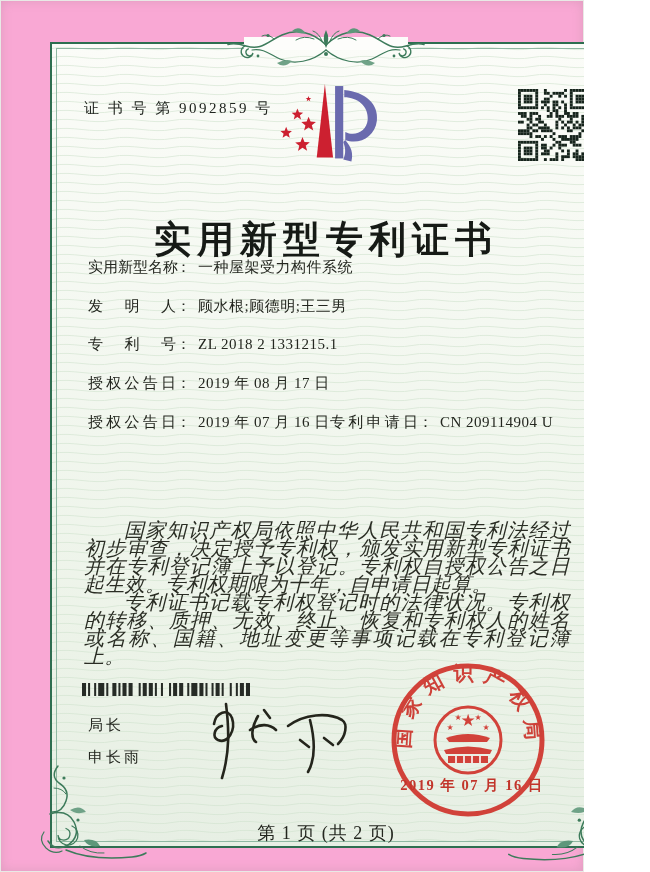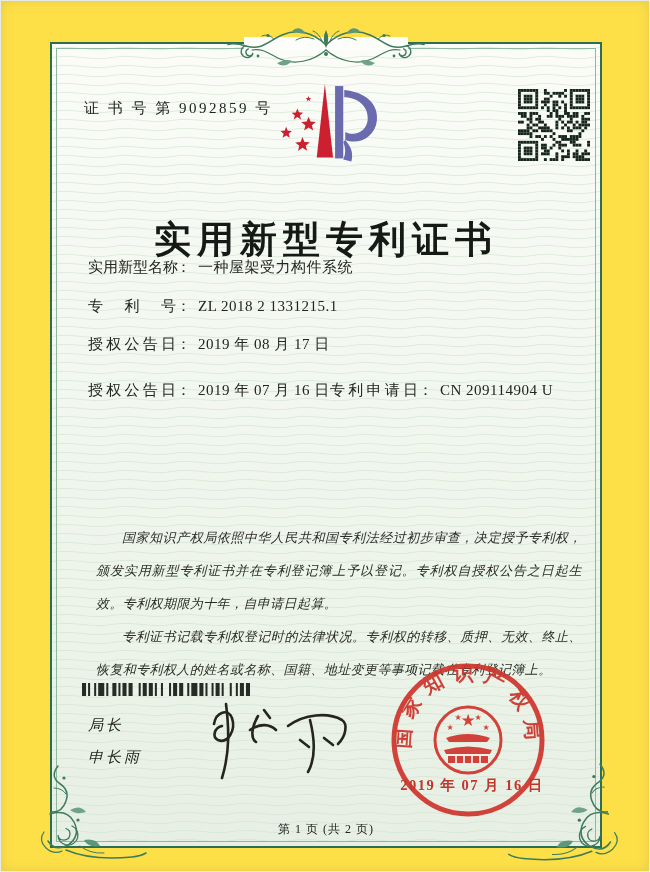--- a/index.html
+++ b/index.html
@@ -1,19 +1,19 @@
 <!DOCTYPE html>
 <html><head>
 <meta charset="utf-8">
 <style>
   * { margin:0; padding:0; box-sizing:border-box; }
   html,body { width:650px; height:872px; }
   body { font-family:"Liberation Serif","DejaVu Serif",serif; background:#ffffff; }
   .page {
-    position:relative; width:650px; height:872px; background:#fde047; overflow:hidden;
+    position:relative; width:584px; height:872px; background:#f9a8d4; overflow:hidden;
     box-shadow: inset 0 0 0 1px #e9e9e6, inset 0 0 12px rgba(110,110,100,.22);
   }
   
   .interior {
     position:absolute; left:52px; top:44px; width:548px; height:802px;
     background:linear-gradient(180deg,#fbfcf8 0%,#f4f8f1 35%,#ecf3e8 75%,#e7efe4 100%);
   }
   .wavebg { position:absolute; left:52px; top:44px; width:548px; height:802px; opacity:.6; }
   
   .frame-outer { position:absolute; left:50px; top:42px; width:552px; height:806px; border:2.5px solid #2e6e50; }
@@ -24,39 +24,39 @@
   .qr { position:absolute; left:518px; top:89px; width:72px; height:72px; }
 
   .title { position:absolute; left:50px; top:215px; width:552px; text-align:center;
            font-size:37px; font-weight:600; color:#161a16; letter-spacing:6px; }
 
   .fields { position:absolute; left:88px; top:258px; width:486px; }
   .frow { height:38.7px; font-size:15px; color:#23261f; white-space:nowrap; }
   .f-label { display:inline-block; width:88px; text-align:justify; text-align-last:justify; vertical-align:top; }
   .f-colon { display:inline-block; margin-right:7px; }
   .f-value { letter-spacing:.5px; }
-  .frow.double { display:flex;margin-top:7px; }
+  .frow.double { display:flex; }
   .pair1 { width:242px; flex:0 0 242px; }
 
-  .paras { position:absolute; left:96px; top:521px; width:486px; font-size:13px;
-           line-height:33px; color:#2a2d24; text-align:justify; letter-spacing:.4px; }
+  .paras { position:absolute; left:84px; top:521px; width:486px; font-size:20px;
+           line-height:18px; color:#2a2d24; text-align:justify; letter-spacing:.4px; }
   .paras p { text-indent:2em; font-style:italic; }
 
   .barcode { position:absolute; left:82px; top:683px; width:168px; height:13px; }
 
   .signer { position:absolute; left:88px; top:716px; font-size:15px; color:#23261f; letter-spacing:3px; }
-  .signer div { margin-bottom:13px;font-style:italic; }
+  .signer div { margin-bottom:13px; }
   .signature { position:absolute; left:192px; top:692px; width:162px; height:92px; }
 
   .seal { position:absolute; left:388px; top:660px; width:160px; height:160px; opacity:.92; }
   .seal-date { position:absolute; left:396px; top:776px; width:152px; text-align:center;
                font-size:14.5px; color:#c2352b; letter-spacing:1.5px; font-weight:600; }
 
   .footer { position:absolute; left:50px; top:821px; width:552px; text-align:center;
-            font-size:12px; color:#23261f; letter-spacing:1px; }
+            font-size:18px; color:#23261f; letter-spacing:1px; }
 
   .orn-top { position:absolute; left:226px; top:21px; width:200px; height:52px; }
   .orn-bl  { position:absolute; left:24px; top:762px; width:126px; height:106px; }
   .orn-br  { position:absolute; left:500px; top:760px; width:140px; height:110px; }
 </style>
 </head>
 <body>
 
 <div class="page">
 
@@ -443,20 +443,23 @@
       <rect x="24" y="24" width="1" height="1" fill="#16241c"></rect>
     </svg>
 
   <div class="title">实用新型专利证书</div>
 
   <div class="fields">
     <div class="frow">
       <span class="f-label">实用新型名称</span><span class="f-colon">：</span><span class="f-value">一种屋架受力构件系统</span>
     </div>
     <div class="frow">
+      <span class="f-label">发明人</span><span class="f-colon">：</span><span class="f-value">顾水根;顾德明;王三男</span>
+    </div>
+    <div class="frow">
       <span class="f-label">专利号</span><span class="f-colon">：</span><span class="f-value">ZL 2018 2 1331215.1</span>
     </div>
     <div class="frow">
       <span class="f-label">授权公告日</span><span class="f-colon">：</span><span class="f-value">2019 年 08 月 17 日</span>
     </div>
     <div class="frow double">
       <span class="pair1">
         <span class="f-label">授权公告日</span><span class="f-colon">：</span><span class="f-value">2019 年 07 月 16 日</span>
       </span>
       <span>

